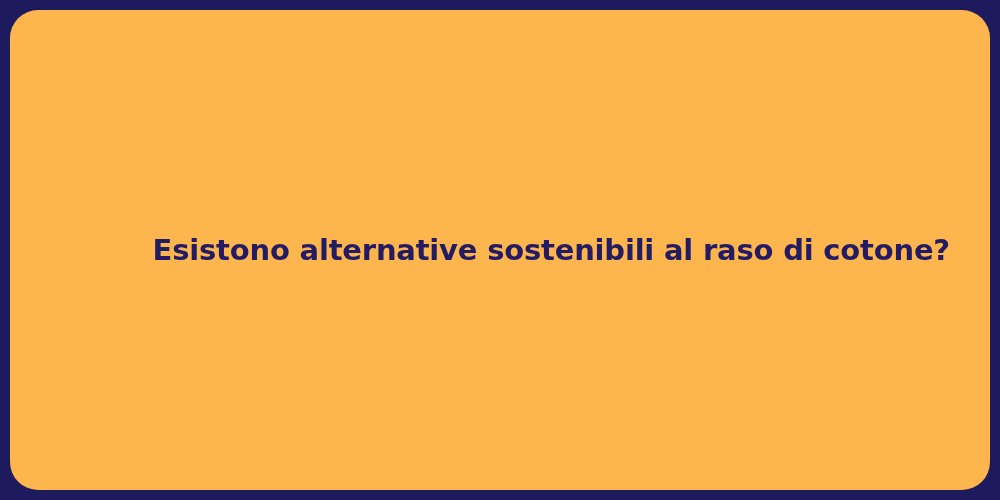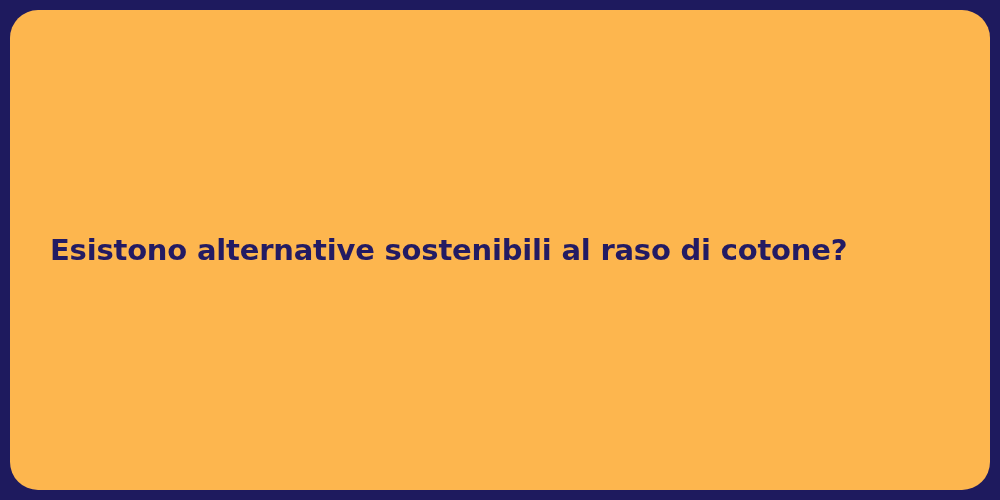--- a/index.html
+++ b/index.html
@@ -27,21 +27,21 @@
 
   
   .card {
     box-sizing: border-box;
     width: 100%;
     height: 100%;
     background: #fdb64e;
     border-radius: 28px;
     display: flex;
     align-items: center;
-    justify-content: flex-start;
+    justify-content: flex-end;
     padding: 0 40px;
   }
 
   .heading {
     margin: 0;
     color: #231b63;
     font-family: "DejaVu Sans", sans-serif;
     font-size: 29px;
     font-weight: bold;
     line-height: 1.25;

